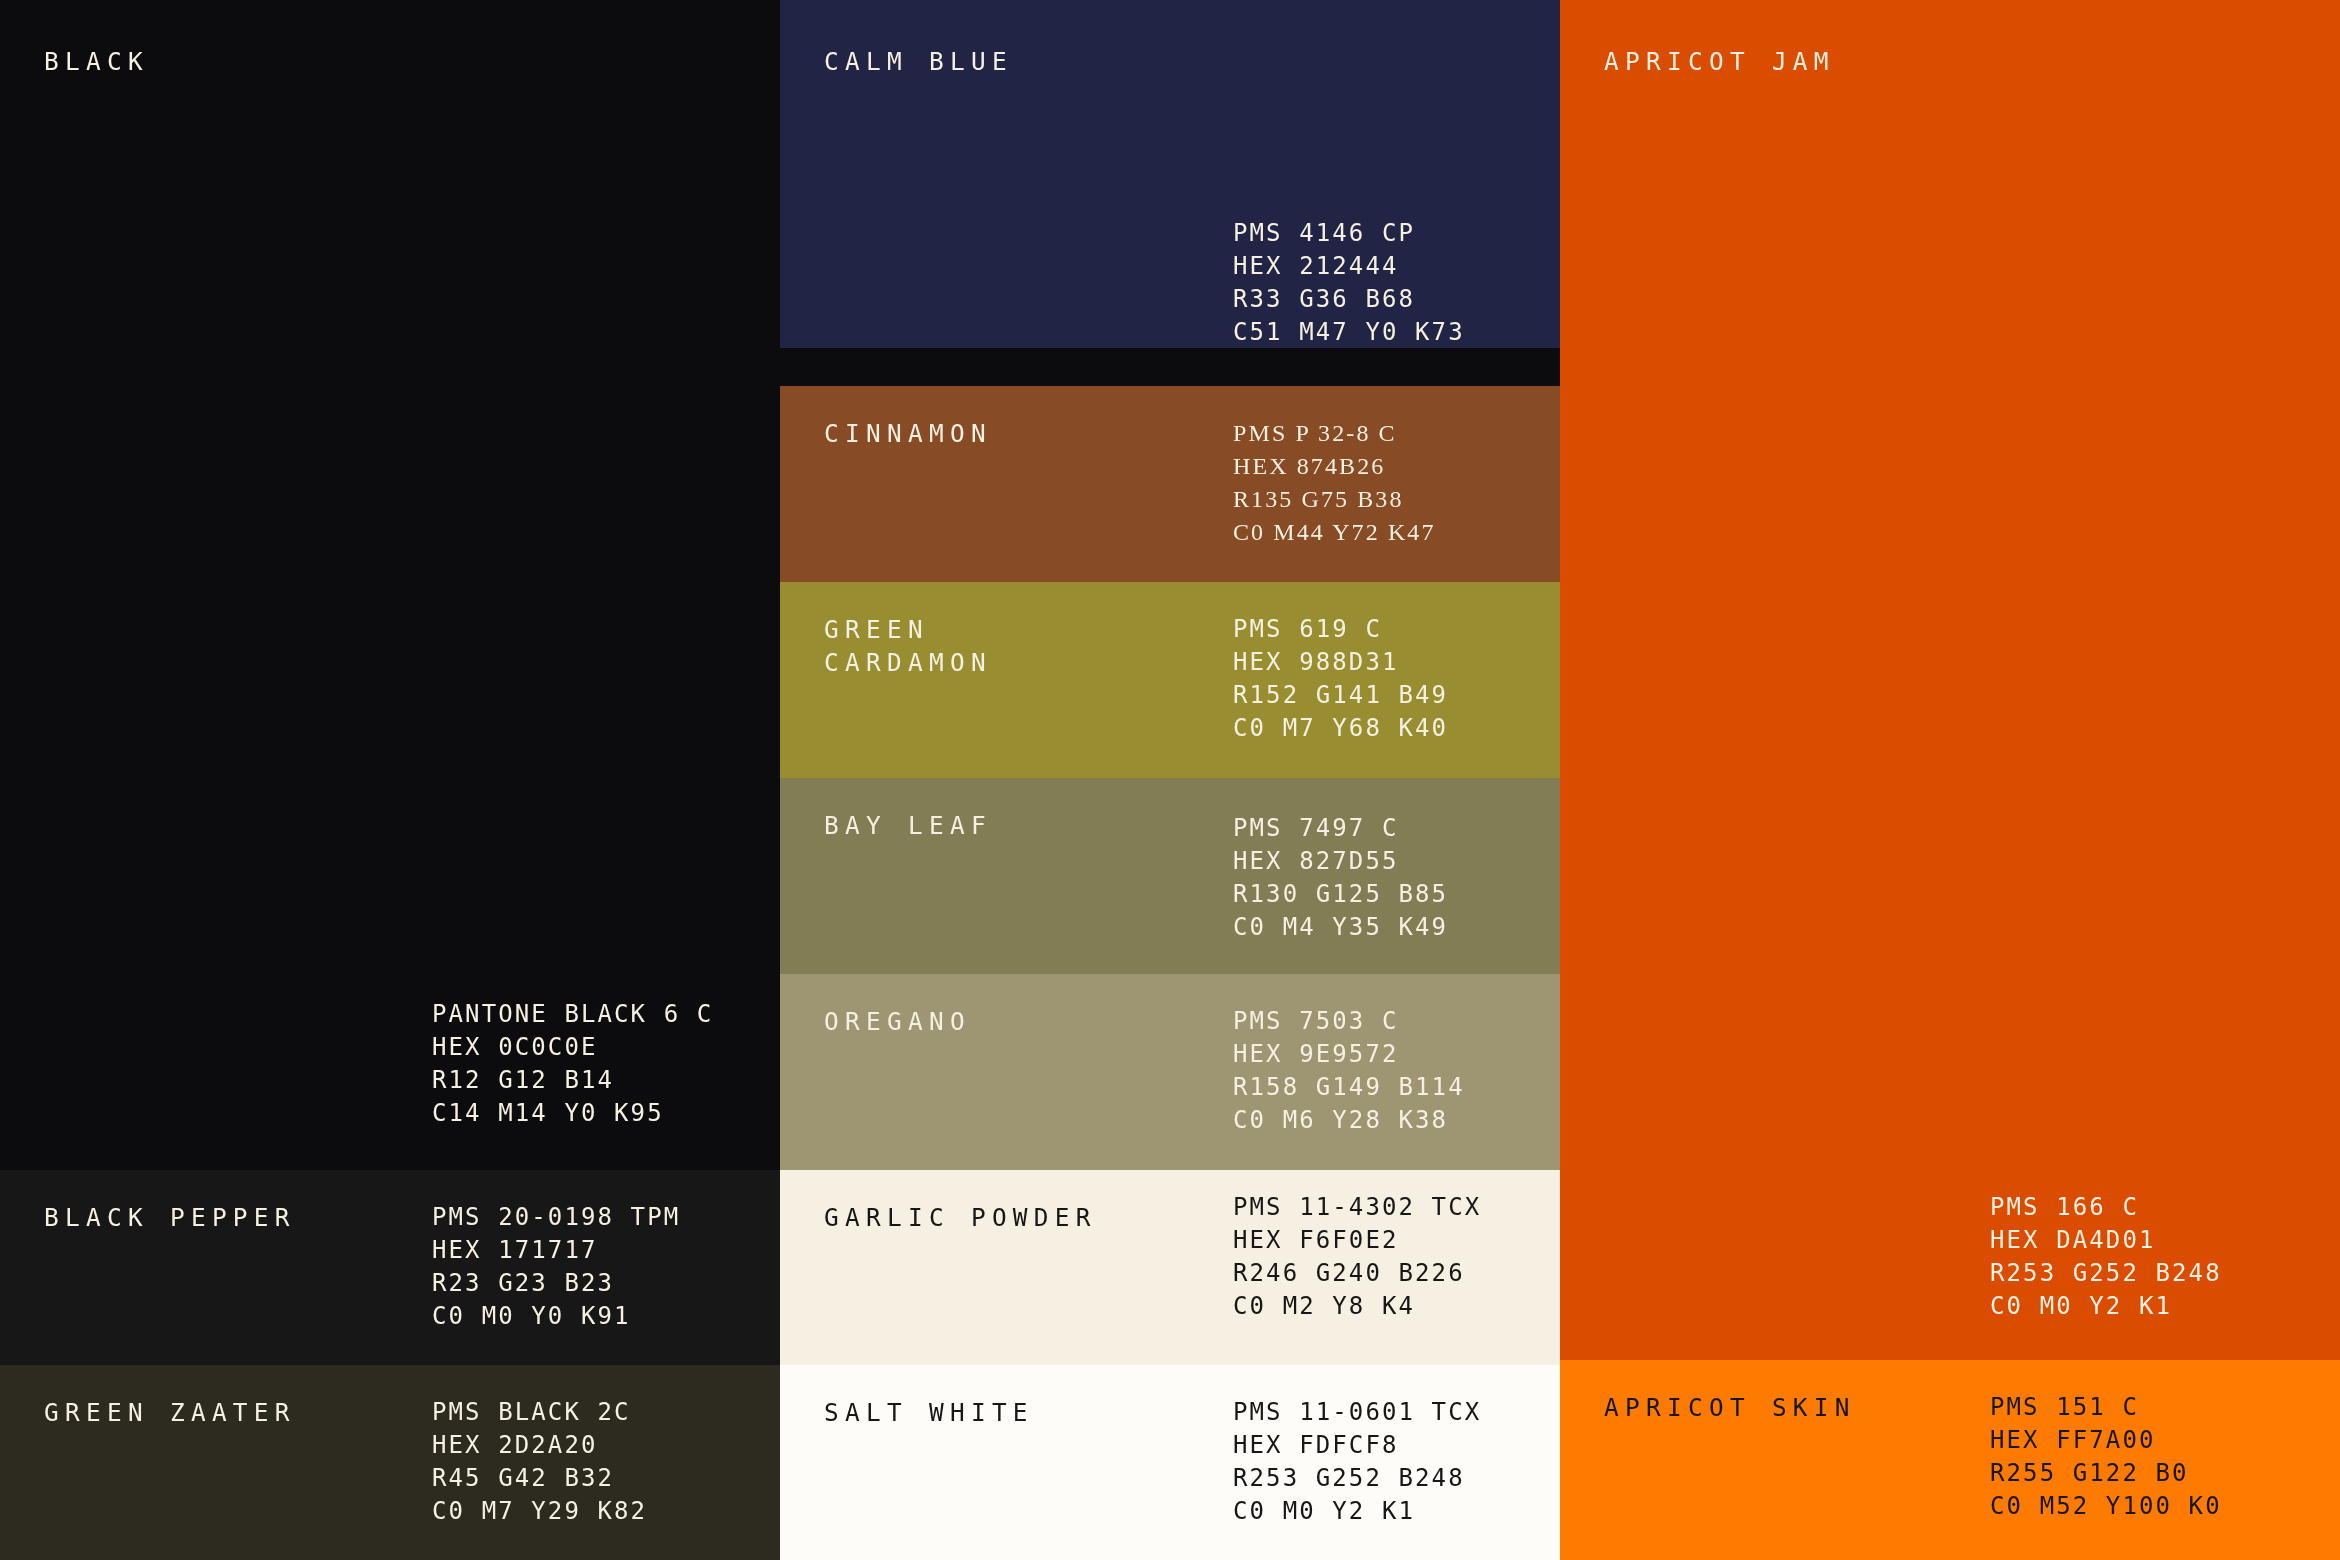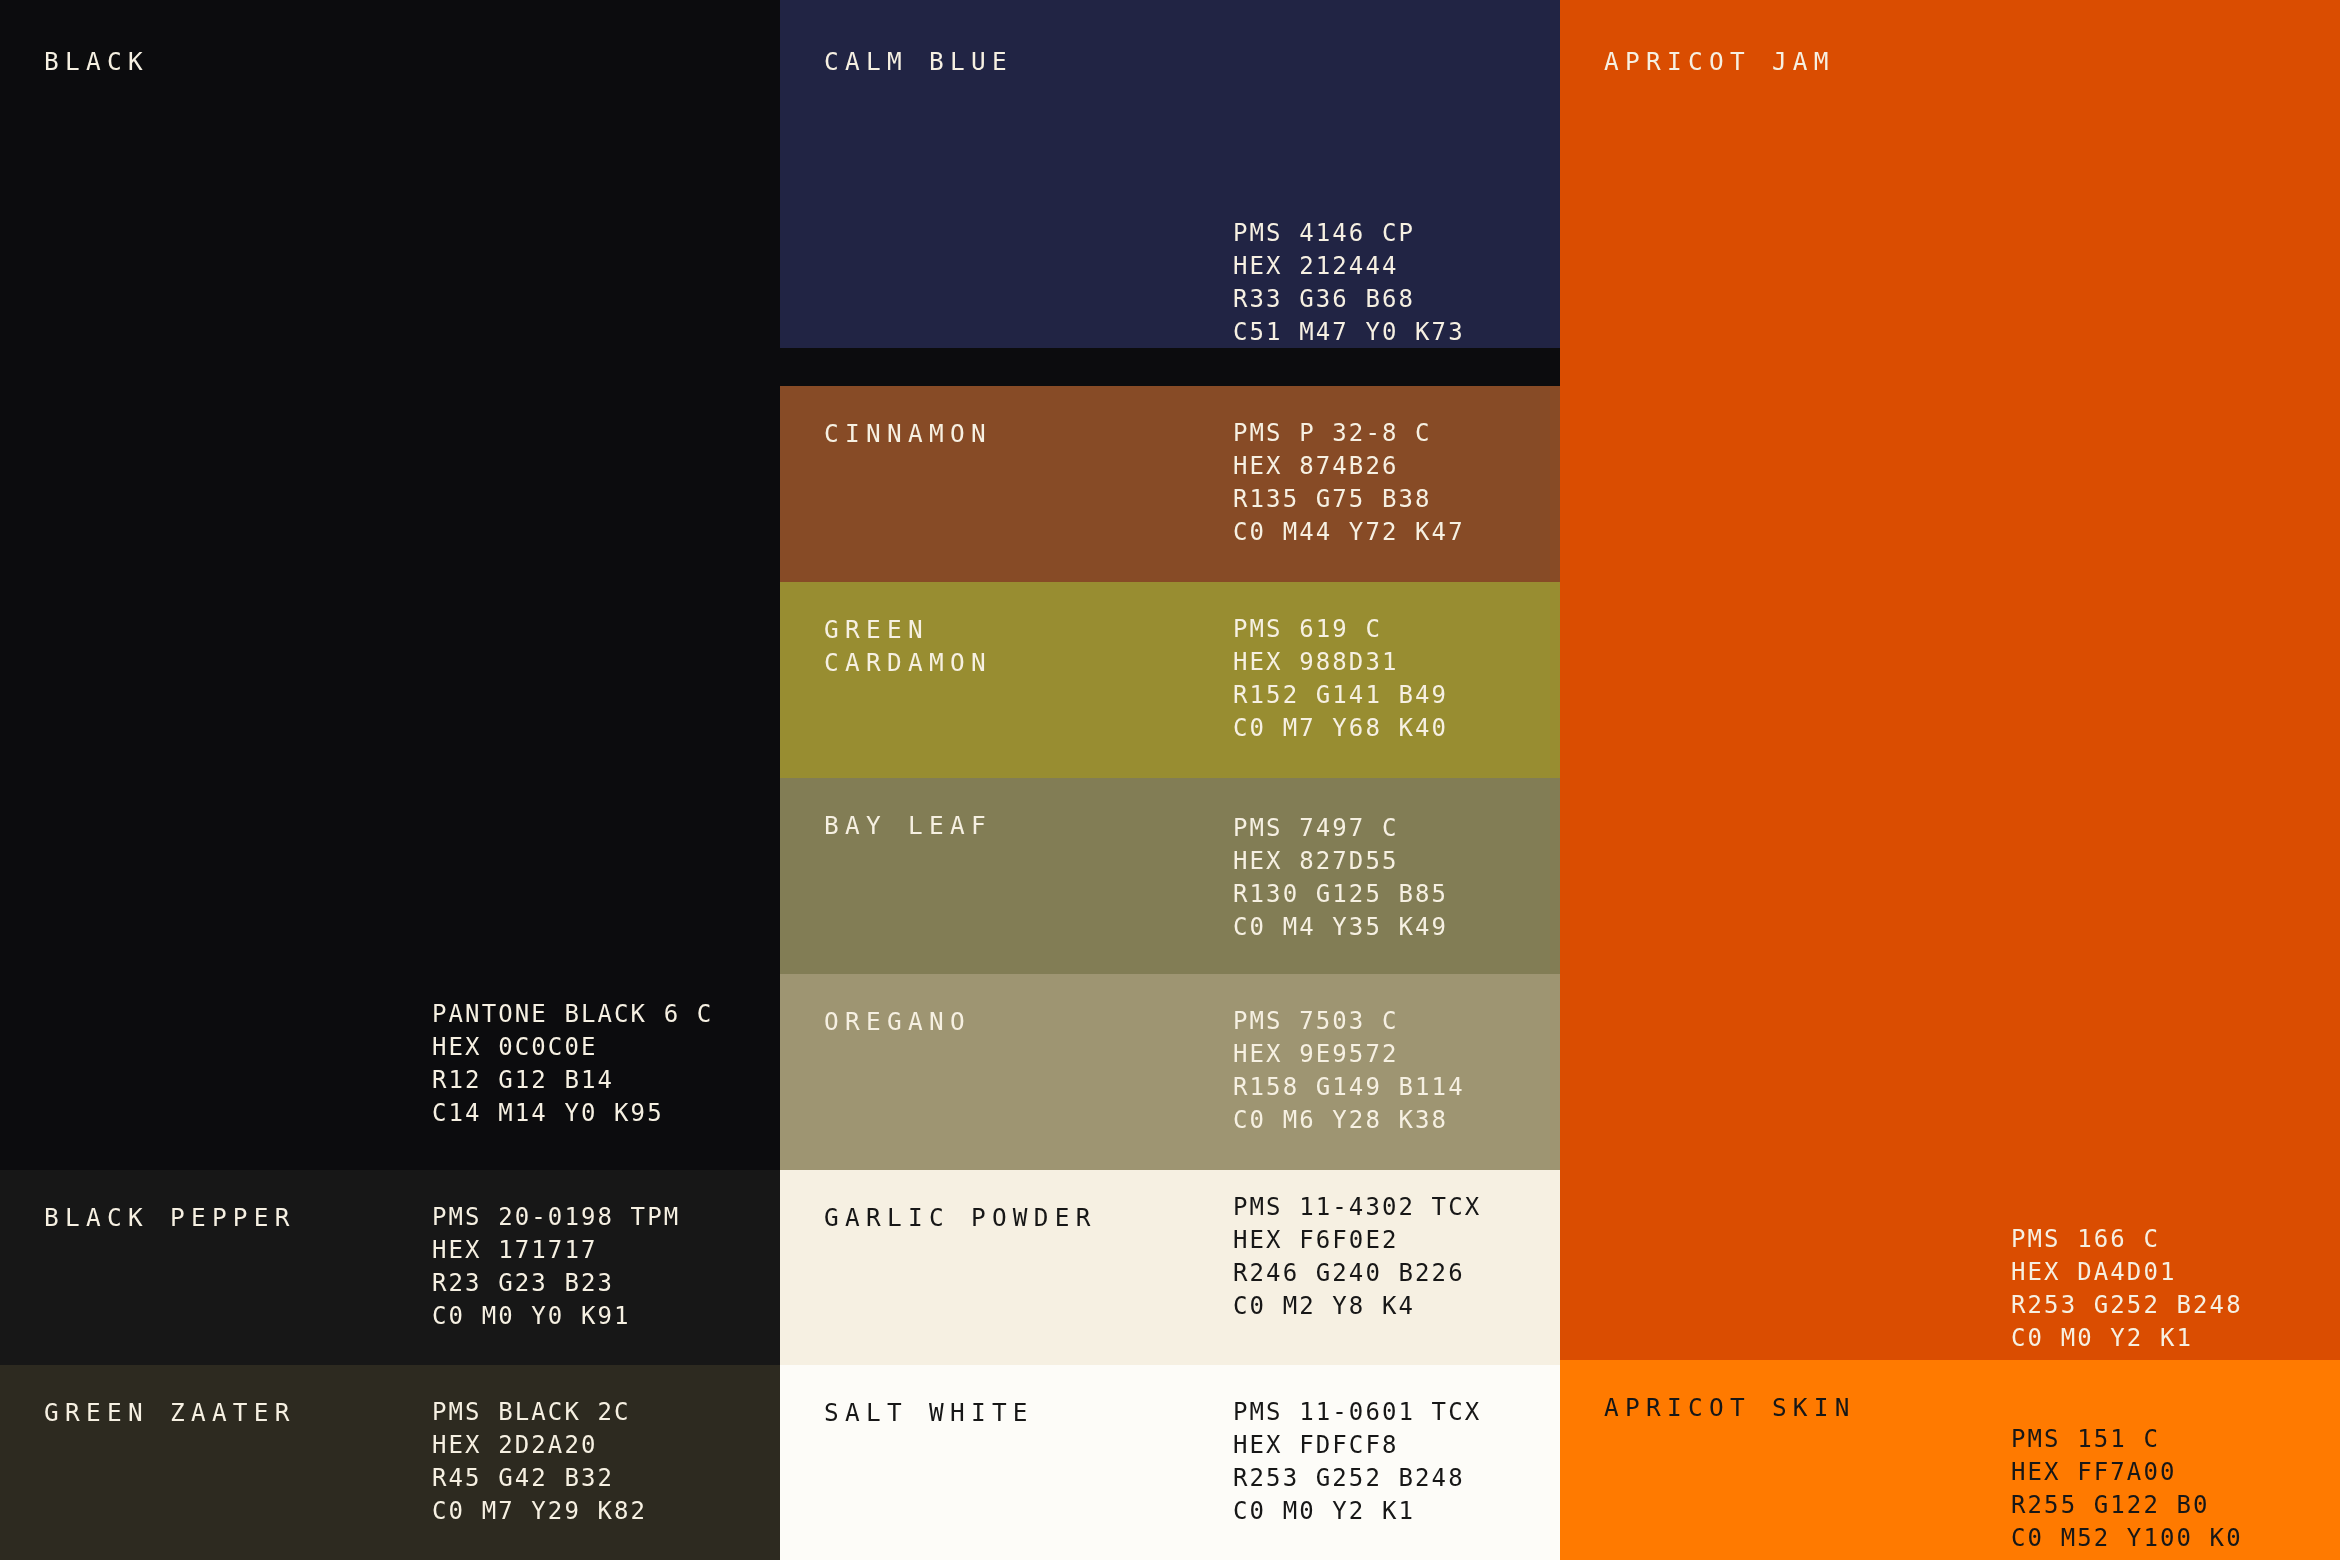--- a/index.html
+++ b/index.html
@@ -36,21 +36,21 @@
   .c1 .sw-detail { left:432px; }
 
   
   .c2 { left:780px; width:780px; }
   .c2 .sw-label  { left:44px; }
   .c2 .sw-detail { left:453px; }
 
   
   .c3 { left:1560px; width:780px; }
   .c3 .sw-label  { left:44px; }
-  .c3 .sw-detail { left:451px;margin-top:32px; }
+  .c3 .sw-detail { left:430px; }
 
   
   .top-label    { top:45px; }
   .row-label    { top:31px; }
 </style>
 </head>
 <body>
 
 <div class="board">
     <div class="swatch c1" style="top: 0px; height: 1170px; background: rgb(12, 12, 14); color: rgb(246, 240, 226);">
@@ -64,21 +64,21 @@
     <div class="swatch c1" style="top: 1365px; height: 195px; background: rgb(45, 42, 32); color: rgb(246, 240, 226);">
       <div class="sw-label row-label">GREEN ZAATER</div>
       <div class="sw-detail" style="top: 31px;"><div>PMS BLACK 2C</div><div>HEX 2D2A20</div><div>R45 G42 B32</div><div>C0 M7 Y29 K82</div></div>
     </div>
     <div class="swatch c2" style="top: 0px; height: 348px; background: rgb(33, 36, 68); color: rgb(246, 240, 226);">
       <div class="sw-label top-label">CALM BLUE</div>
       <div class="sw-detail" style="top: 217px;"><div>PMS 4146 CP</div><div>HEX 212444</div><div>R33 G36 B68</div><div>C51 M47 Y0 K73</div></div>
     </div>
     <div class="swatch c2" style="top: 386px; height: 196px; background: rgb(135, 75, 38); color: rgb(246, 240, 226);">
       <div class="sw-label row-label">CINNAMON</div>
-      <div class="sw-detail" style="top: 31px;"><div>PMS P 32-8 C</div><div>HEX 874B26</div><div>R135 G75 B38</div><div>C0 M44 Y72 K47</div></div>
+      <div class="sw-detail" style="top: 31px; font-family: Liberation Serif, serif;"><div>PMS P 32-8 C</div><div>HEX 874B26</div><div>R135 G75 B38</div><div>C0 M44 Y72 K47</div></div>
     </div>
     <div class="swatch c2" style="top: 582px; height: 196px; background: rgb(152, 141, 49); color: rgb(246, 240, 226);">
       <div class="sw-label row-label">GREEN
 CARDAMON</div>
       <div class="sw-detail" style="top: 31px;"><div>PMS 619 C</div><div>HEX 988D31</div><div>R152 G141 B49</div><div>C0 M7 Y68 K40</div></div>
     </div>
     <div class="swatch c2" style="top: 778px; height: 196px; background: rgb(130, 125, 85); color: rgb(246, 240, 226);">
       <div class="sw-label row-label">BAY LEAF</div>
       <div class="sw-detail" style="top: 34px;"><div>PMS 7497 C</div><div>HEX 827D55</div><div>R130 G125 B85</div><div>C0 M4 Y35 K49</div></div>
     </div>

